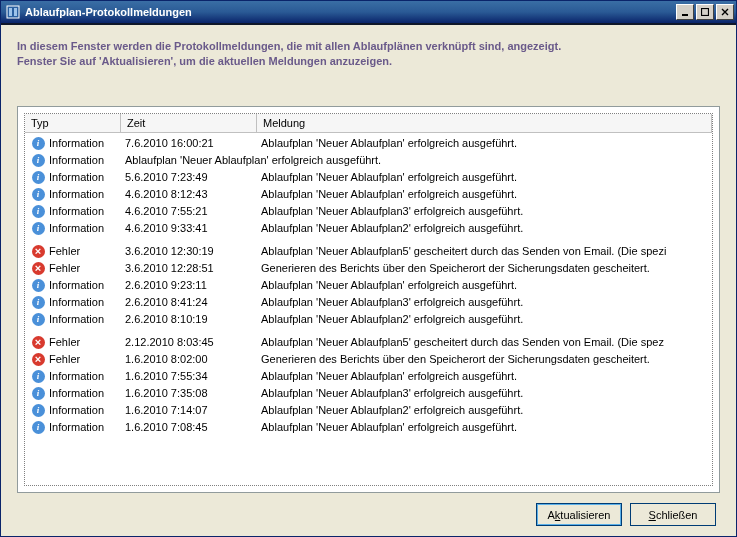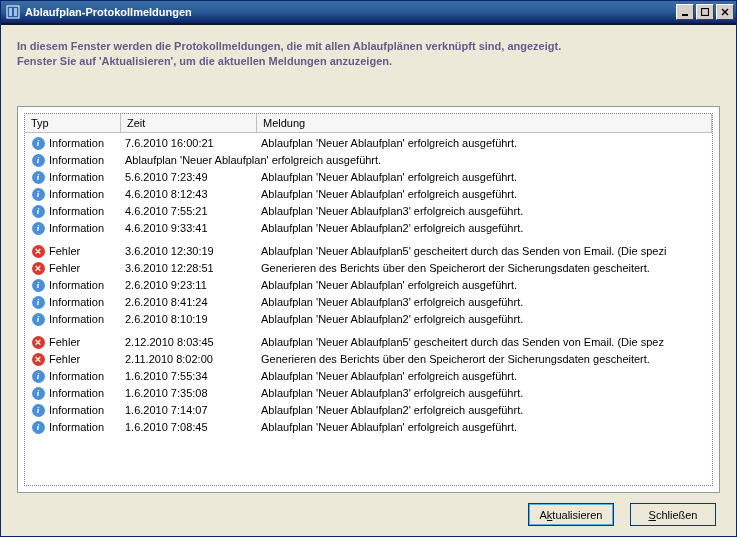--- a/index.html
+++ b/index.html
@@ -133,21 +133,21 @@
     display: inline-flex; align-items: center; justify-content: center;
     font-size: 9px; font-weight: bold; color: #fff;
   }
   .icon-info  { background: #4a90d9; }
   .icon-info::after { content: "i"; font-family: Georgia, serif; font-style: italic; }
   .icon-error { background: #d83a2e; }
   .icon-error::after { content: "×"; font-size: 11px; line-height: 1; }
   .footer {
     display: flex;
     justify-content: flex-end;
-    gap: 16px;
+    gap: 8px;
     padding: 10px 4px 0 4px;
   }
   .btn {
     min-width: 86px;
     height: 23px;
     background: #ece9d8;
     border: 1px solid #003c74;
     font-size: 11px;
     padding: 2px 10px;
     cursor: default;
@@ -299,21 +299,21 @@
               </span>
               <span class="cell-typ">Fehler</span>
               <span class="cell-zeit">2.12.2010 8:03:45</span>
               <span class="cell-meld">Ablaufplan 'Neuer Ablaufplan5' gescheitert durch das Senden von Email. (Die spez</span>
             </div>
             <div class="row">
               <span class="cell-icon">
                 <span class="icon-error"></span>
               </span>
               <span class="cell-typ">Fehler</span>
-              <span class="cell-zeit">2.11.2010 8:02:00</span>
+              <span class="cell-zeit">1.6.2010 8:02:00</span>
               <span class="cell-meld">Generieren des Berichts über den Speicherort der Sicherungsdaten gescheitert.</span>
             </div>
             <div class="row">
               <span class="cell-icon">
                 <span class="icon-info"></span>
               </span>
               <span class="cell-typ">Information</span>
               <span class="cell-zeit">1.6.2010  7:55:34</span>
               <span class="cell-meld">Ablaufplan 'Neuer Ablaufplan' erfolgreich ausgeführt.</span>
             </div>

